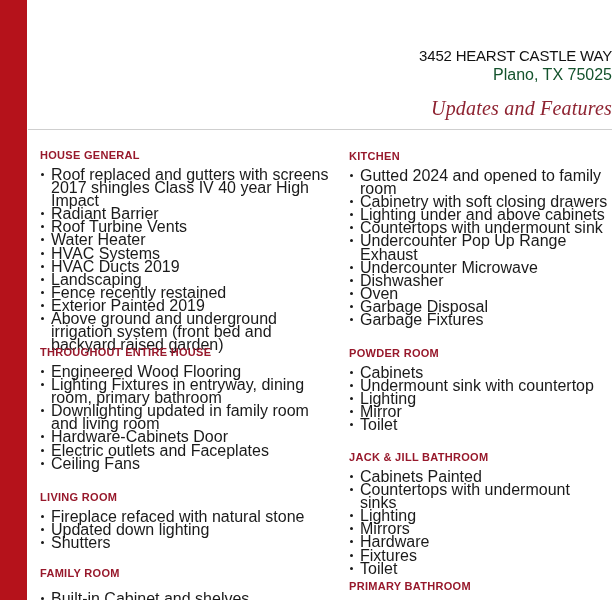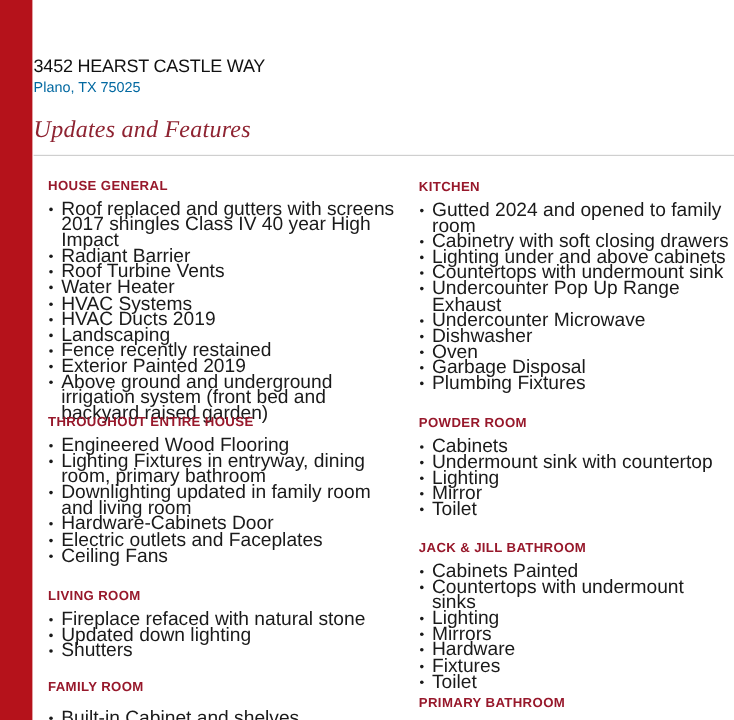--- a/index.html
+++ b/index.html
@@ -3,28 +3,28 @@
   <meta charset="utf-8">
   <style>
     html, body { margin: 0; padding: 0; }
     body {
       width: 612px; height: 600px; overflow: hidden; position: relative;
       background: #ffffff; font-family: "Liberation Sans", sans-serif; color: #1a1a1a;
     }
     .side-bar {
       position: absolute; left: 0; top: 0; width: 27px; height: 600px; background: #b5121b;
     }
-    .header { position: absolute; left: 28px; right: 0; top: 0; height: 128px; text-align: left; }
+    .header { position: absolute; left: 28px; right: 0; top: 0; height: 128px; text-align: right; }
     .address {
       position: absolute; left: 0; right: 0; top: 47px;
       font-size: 15px; letter-spacing: -0.2px; color: #111;
     }
     .city {
       position: absolute; left: 0; right: 0; top: 66px;
-      font-size: 12px; color: #0369a1;
+      font-size: 16px; color: #14532d;
     }
     .subtitle {
       position: absolute; left: 0; right: 0; top: 97px;
       font-family: "Liberation Serif", serif; font-style: italic;
       font-size: 20px; color: #8e2331; letter-spacing: 0.2px;
     }
     .divider {
       position: absolute; left: 28px; right: 0; top: 129px; height: 1px; background: #cfcfcf;
     }
     .col { position: absolute; top: 0; }
@@ -105,21 +105,21 @@
     <ul>
         <li>Gutted 2024 and opened to family room</li>
         <li>Cabinetry with soft closing drawers</li>
         <li>Lighting under and above cabinets</li>
         <li>Countertops with undermount sink</li>
         <li>Undercounter Pop Up Range Exhaust</li>
         <li>Undercounter Microwave</li>
         <li>Dishwasher</li>
         <li>Oven</li>
         <li>Garbage Disposal</li>
-        <li>Plumbing Fixtures</li>
+        <li>Garbage Fixtures</li>
       </ul>
   </div>
   <div class="section" style="top:346px">
     <div class="section-title">POWDER ROOM</div>
     <ul>
         <li>Cabinets</li>
         <li>Undermount sink with countertop</li>
         <li>Lighting</li>
         <li>Mirror</li>
         <li>Toilet</li>

